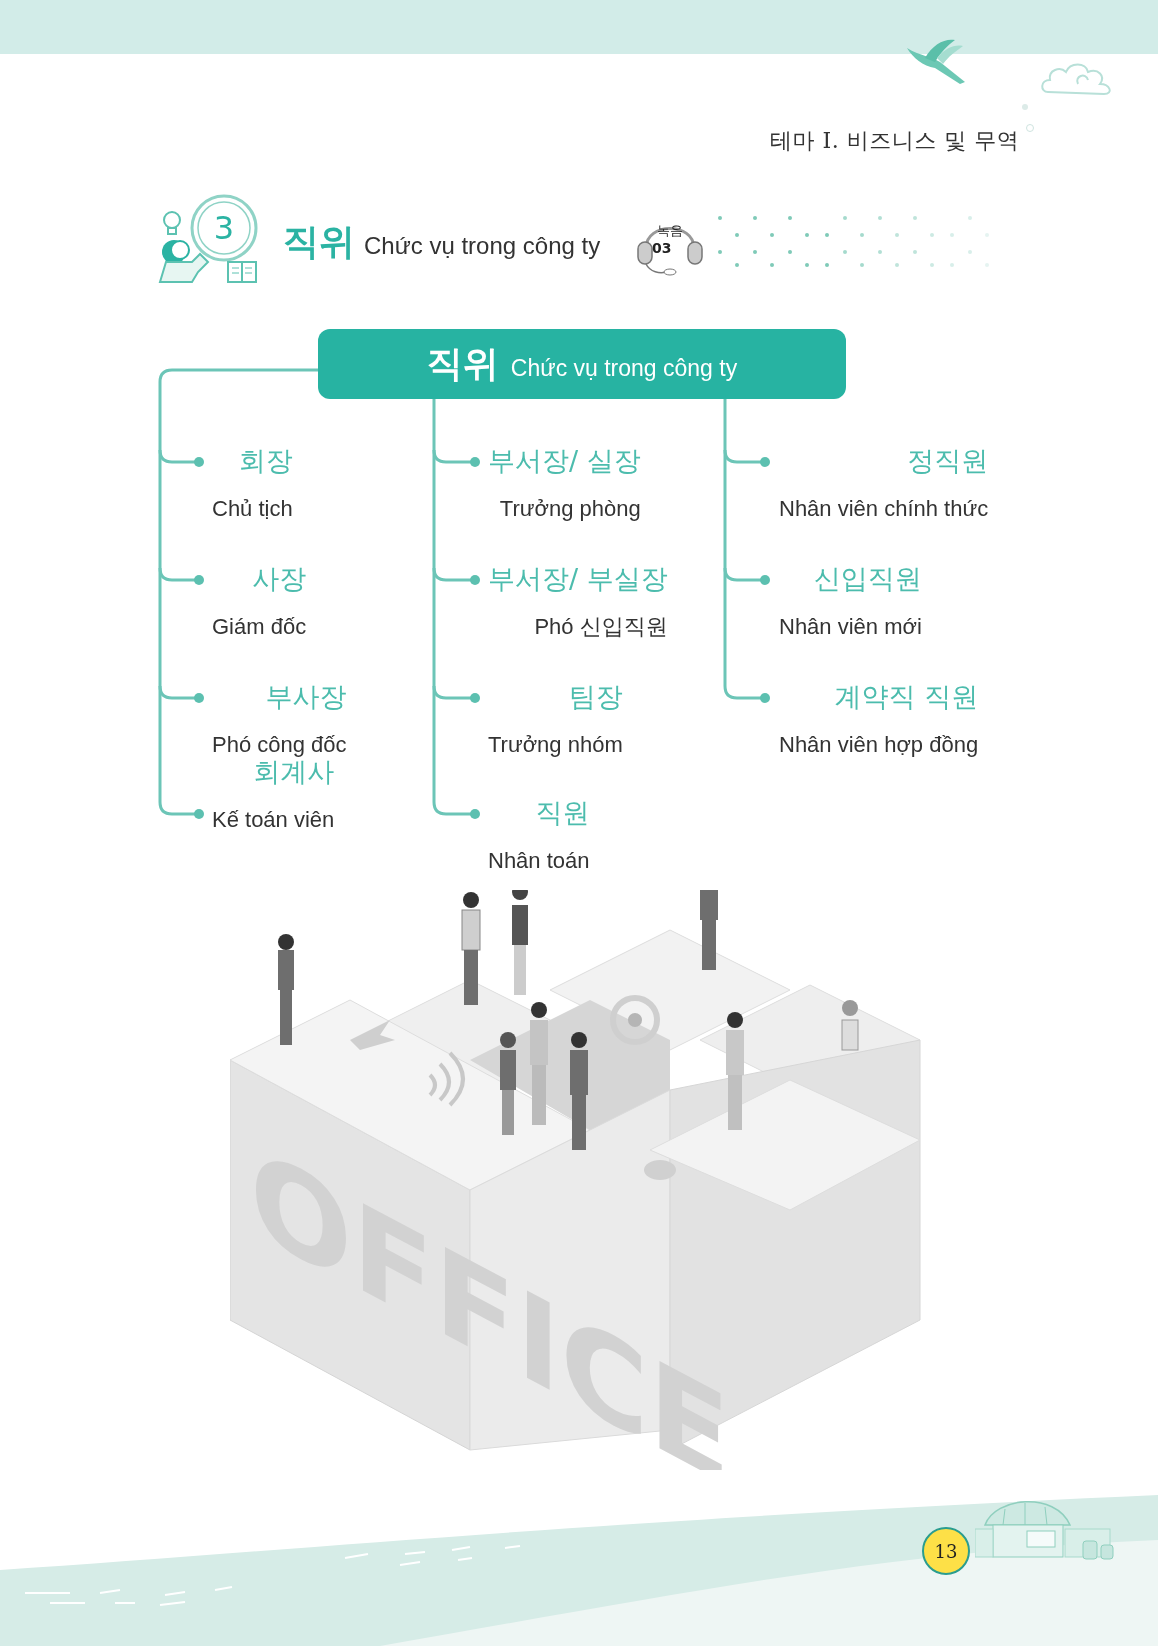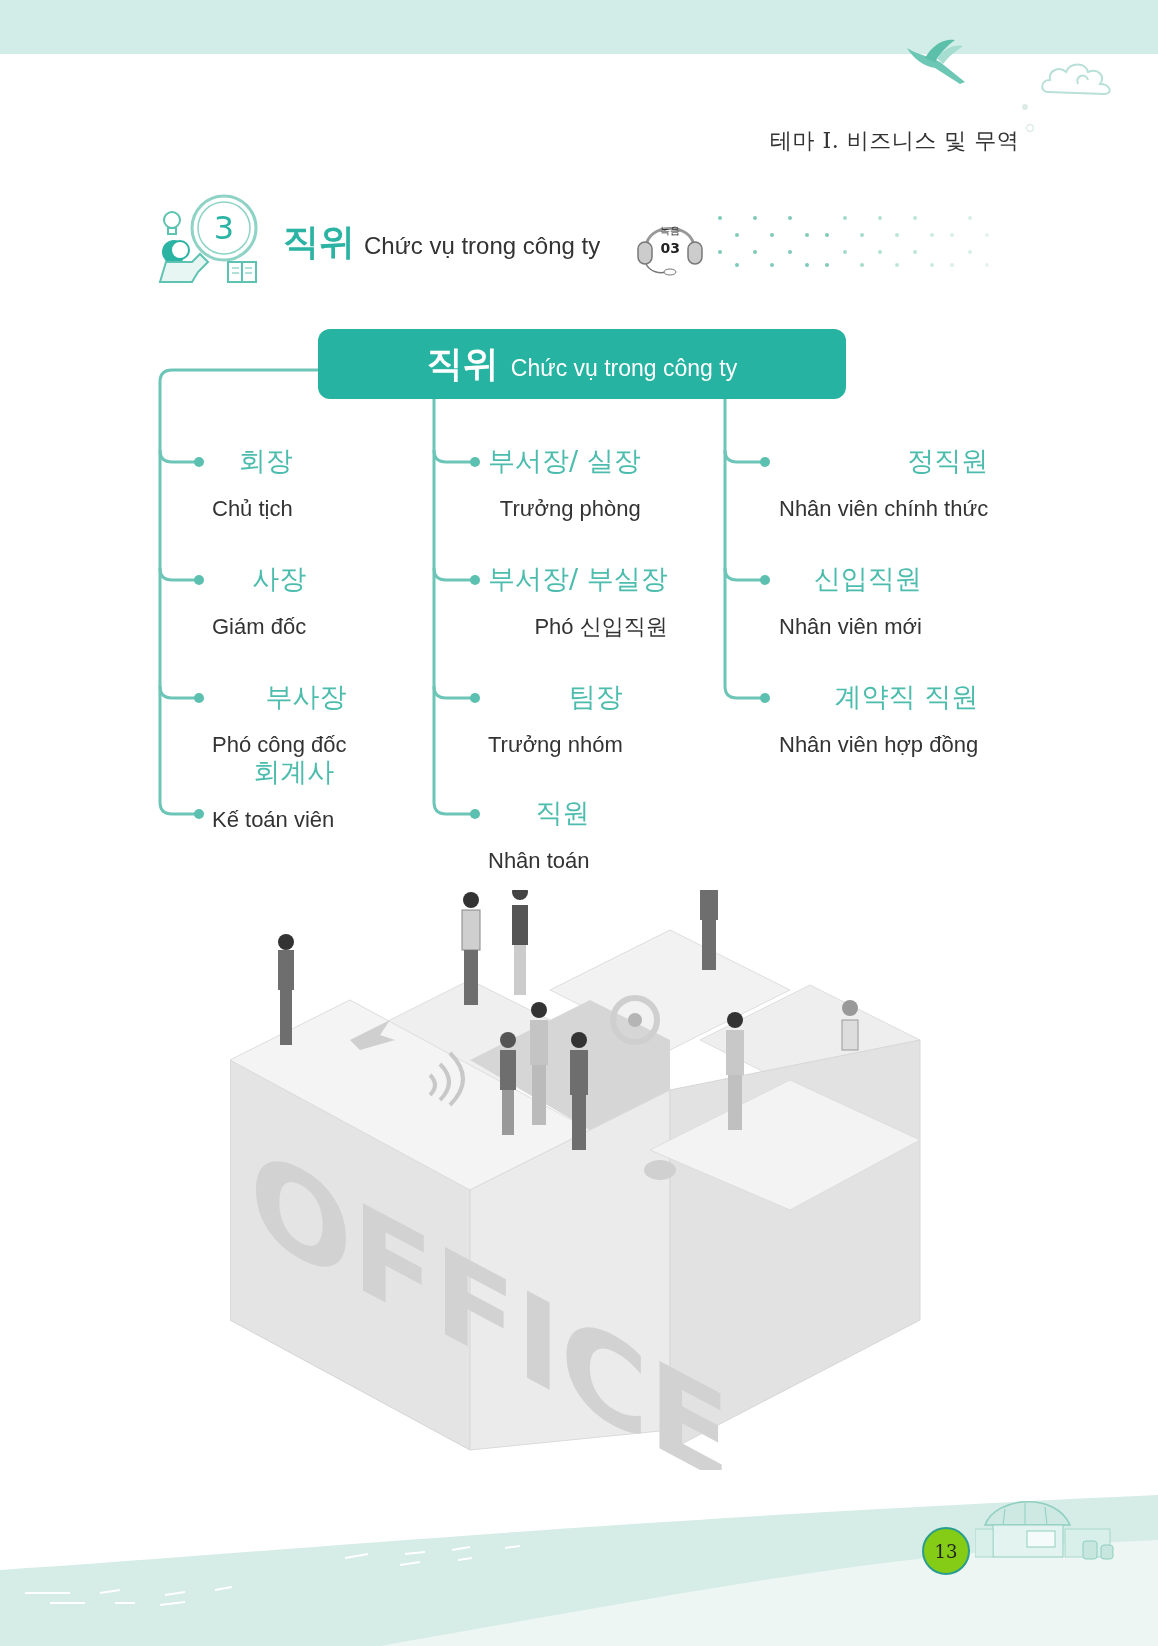--- a/index.html
+++ b/index.html
@@ -23,21 +23,21 @@
   }
   .title-box .kr { font-size: 36px; font-weight: bold; }
   .title-box .vi { font-size: 23px; font-family: "Liberation Sans", sans-serif; padding-top: 8px; }
   .tree { left: 0; top: 0; width: 1158px; height: 900px; pointer-events: none; }
   .item { position: absolute; text-align: right; }
   .item .kr { font-size: 27px; color: #4cbcad; line-height: 34px; white-space: nowrap; }
   .item .vi { font-size: 22px; color: #333; line-height: 30px; margin-top: 16px; white-space: nowrap; font-family: "Liberation Sans", sans-serif; }
   .illustration { left: 230px; top: 890px; width: 700px; height: 580px; }
   .page-number {
     left: 922px; top: 1527px; width: 44px; height: 44px; border: 2px solid #2a9d8f; border-radius: 50%;
-    background: #84cc16; display: flex; align-items: center; justify-content: center;
+    background: #fde047; display: flex; align-items: center; justify-content: center;
     font-family: "DejaVu Serif", serif; font-size: 18px; color: #222;
   }
 </style>
 </head>
 <body>
 
 <div class="top-band"></div>
 
 <svg class="abs" style="left:905px;top:38px" width="70" height="50">
   <path d="M2 10 C15 18, 25 18, 35 24 L60 44 L55 46 L30 30 C18 28, 8 20, 2 10 Z" fill="#6cc8b4"></path>
@@ -75,22 +75,22 @@
 <div class="abs section-vi">Chức vụ trong công ty</div>
 
 <div class="abs" style="left:636px;top:212px;width:68px;height:64px">
   <svg width="68" height="64" style="position:absolute;left:0;top:0">
     <path d="M10 36 C10 10, 58 10, 58 36" fill="none" stroke="#999" stroke-width="3"></path>
     <rect x="2" y="30" width="14" height="22" rx="7" fill="#ccc" stroke="#777" stroke-width="1.5"></rect>
     <rect x="52" y="30" width="14" height="22" rx="7" fill="#ccc" stroke="#777" stroke-width="1.5"></rect>
     <path d="M10 52 C14 60, 24 62, 30 60" fill="none" stroke="#777" stroke-width="1.5"></path>
     <ellipse cx="34" cy="60" rx="6" ry="3" fill="#fff" stroke="#777"></ellipse>
   </svg>
-  <div style="position:absolute;left:16px;top:12px;width:36px;text-align:center;font-size:10px;color:#222;line-height:14px">녹음</div>
-  <div style="position:absolute;left:16px;top:28px;width:28px;text-align:right;font-size:14px;font-weight:bold;color:#222;line-height:16px">03</div>
+  <div style="position:absolute;left:16px;top:12px;width:36px;text-align:center;font-size:13px;color:#222;line-height:14px">녹음</div>
+  <div style="position:absolute;left:16px;top:28px;width:28px;text-align:left;font-size:14px;font-weight:bold;color:#222;line-height:16px">03</div>
 </div>
 
 <svg class="abs dots">
   <g fill="#7fcab8">
     <circle cx="2" cy="3" r="2"></circle>
       <circle cx="37" cy="3" r="2"></circle>
       <circle cx="72" cy="3" r="2"></circle>
       <circle cx="127" cy="3" r="2" opacity=".7"></circle>
       <circle cx="162" cy="3" r="2" opacity=".6"></circle>
       <circle cx="197" cy="3" r="2" opacity=".5"></circle>

